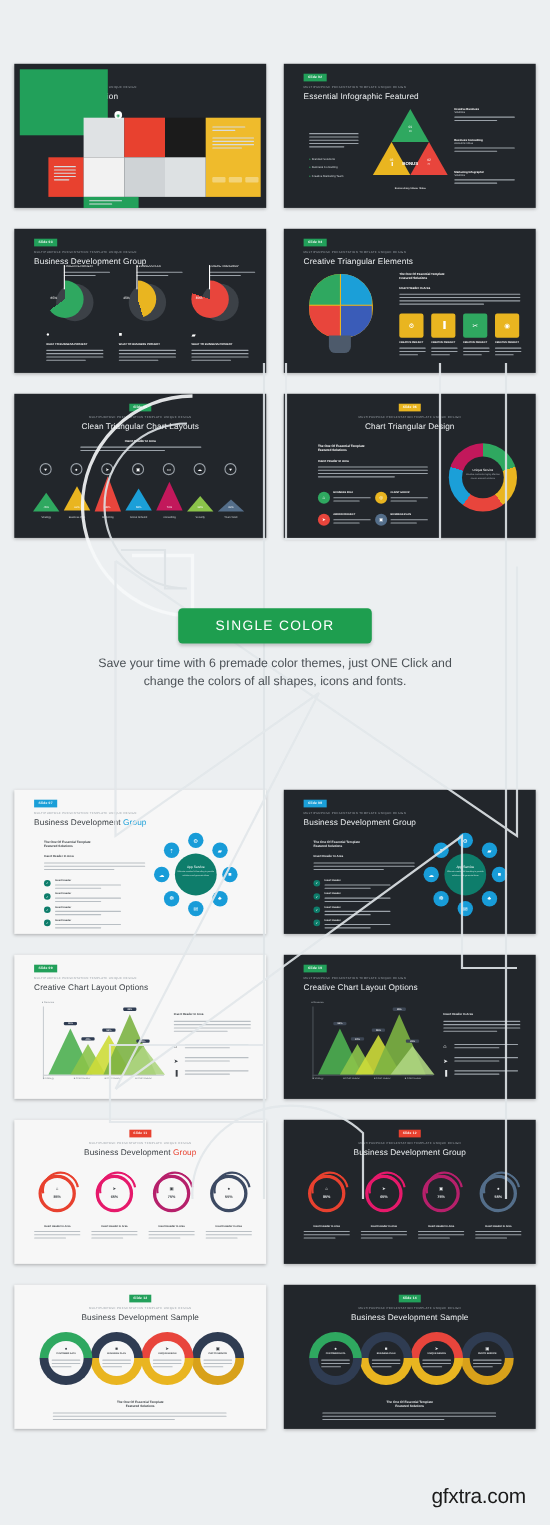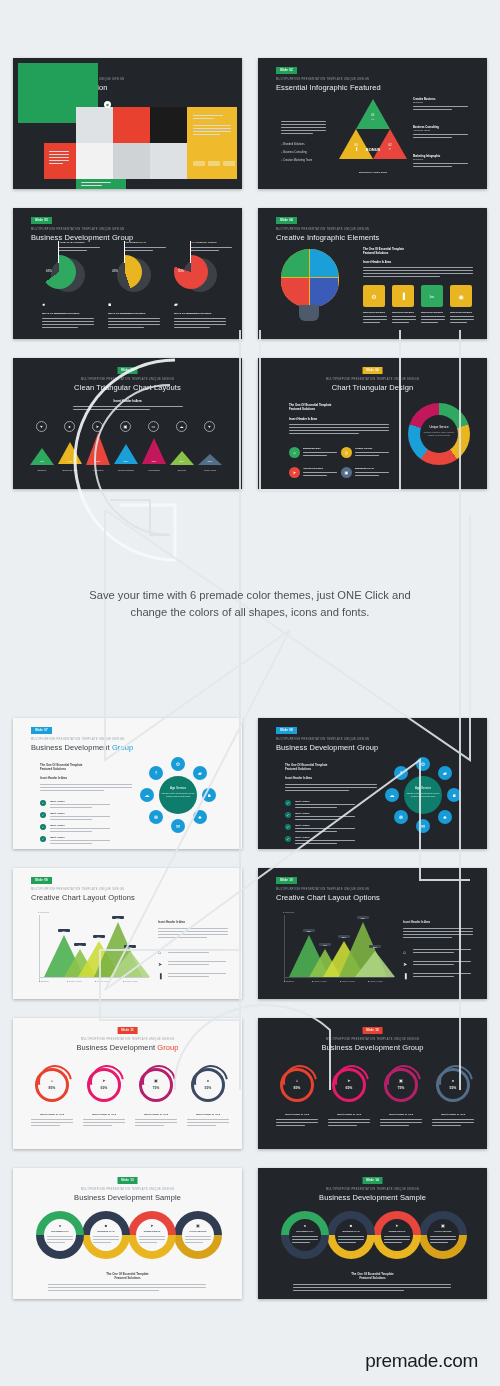--- a/index.html
+++ b/index.html
@@ -73,21 +73,21 @@
   .donut { position:absolute; border-radius:50%; }
 
   
   #band { position:absolute; left:0; top:553px; width:500px; height:120px; z-index:8; text-align:center; }
   #single-color-btn {
     display:inline-block; background:#1e9e4f; color:#fff;
     font-size:12.5px; letter-spacing:1.2px; font-weight:normal;
     padding:9px 34px; border-radius:4px; box-shadow:0 2px 3px rgba(0,0,0,.18);
   }
   #band-sub {
-    margin-top:34px; font-size:11.2px; color:#4b5156; line-height:1.55;
+    margin-top:10px; font-size:11.2px; color:#4b5156; line-height:1.55;
     padding:0 70px;
   }
 
   
   #footer {
     position:absolute; left:0; bottom:14px; width:500px;
     text-align:right; padding-right:22px; z-index:9;
   }
   #footer span { font-size:19px; color:#1b1b1b; letter-spacing:-.3px; }
 </style>
@@ -251,21 +251,21 @@
             <span class="tl" style="position: absolute; left: 0px; top: 3px; width: 52px;"></span>
             <span class="tl" style="position: absolute; left: 0px; top: 6px; width: 52px;"></span>
             <span class="tl" style="position: absolute; left: 0px; top: 9px; width: 36.4px;"></span>
           </div>
         </div>
       </div>
       <div class="slide dark">
         <div class="inner">
           <div class="badge green" style="left: 13px; top: 4px;">Slide 04</div>
           <div class="eyebrow" style="left: 13px; top: 16px;">MULTIPURPOSE PRESENTATION TEMPLATE UNIQUE DESIGN</div>
-          <div class="stitle" style="left: 13px; top: 21px;">Creative Infographic Elements</div>
+          <div class="stitle" style="left: 13px; top: 21px;">Creative Triangular Elements</div>
           <div style="position: absolute; left: 18px; top: 36px; width: 58px; height: 58px; border-radius: 50% 50% 45% 45%; background: rgb(233, 181, 32); overflow: hidden;">
             <div style="position: absolute; left: 0px; top: 0px; width: 28px; height: 28px; background: rgb(47, 168, 96);"></div>
             <div style="position: absolute; left: 29px; top: 0px; width: 28px; height: 28px; background: rgb(27, 159, 216);"></div>
             <div style="position: absolute; left: 0px; top: 29px; width: 28px; height: 28px; background: rgb(232, 69, 60);"></div>
             <div style="position: absolute; left: 29px; top: 29px; width: 28px; height: 28px; background: rgb(58, 92, 184);"></div>
           </div>
           <div style="position: absolute; left: 36px; top: 92px; width: 20px; height: 16px; background: rgb(77, 90, 107); border-radius: 0px 0px 6px 6px;"></div>
           <div style="position: absolute; left: 100px; top: 34px;">
             <div style="font-size:2.8px;color:#fff;font-weight:bold">The One Of Essential Template</div>
             <div style="font-size:2.8px;color:#fff;font-weight:bold">Featured Solutions</div>
@@ -794,18 +794,19 @@
             <span class="tl" style="position: absolute; left: 0px; top: 0px; width: 158px;"></span>
             <span class="tl" style="position: absolute; left: 0px; top: 3px; width: 158px;"></span>
             <span class="tl" style="position: absolute; left: 0px; top: 6px; width: 110.6px;"></span>
           </div>
         </div>
       </div>
     </div>
   </div>
 
 <div id="band">
+  <div id="single-color-btn">SINGLE COLOR</div>
   <div id="band-sub">Save your time with 6 premade color themes, just ONE Click and change the colors of all shapes, icons and fonts.</div>
 </div>
 
 <div id="footer">
-  <span>premade.com</span>
+  <span>gfxtra.com</span>
 </div>
 
 </body></html>

